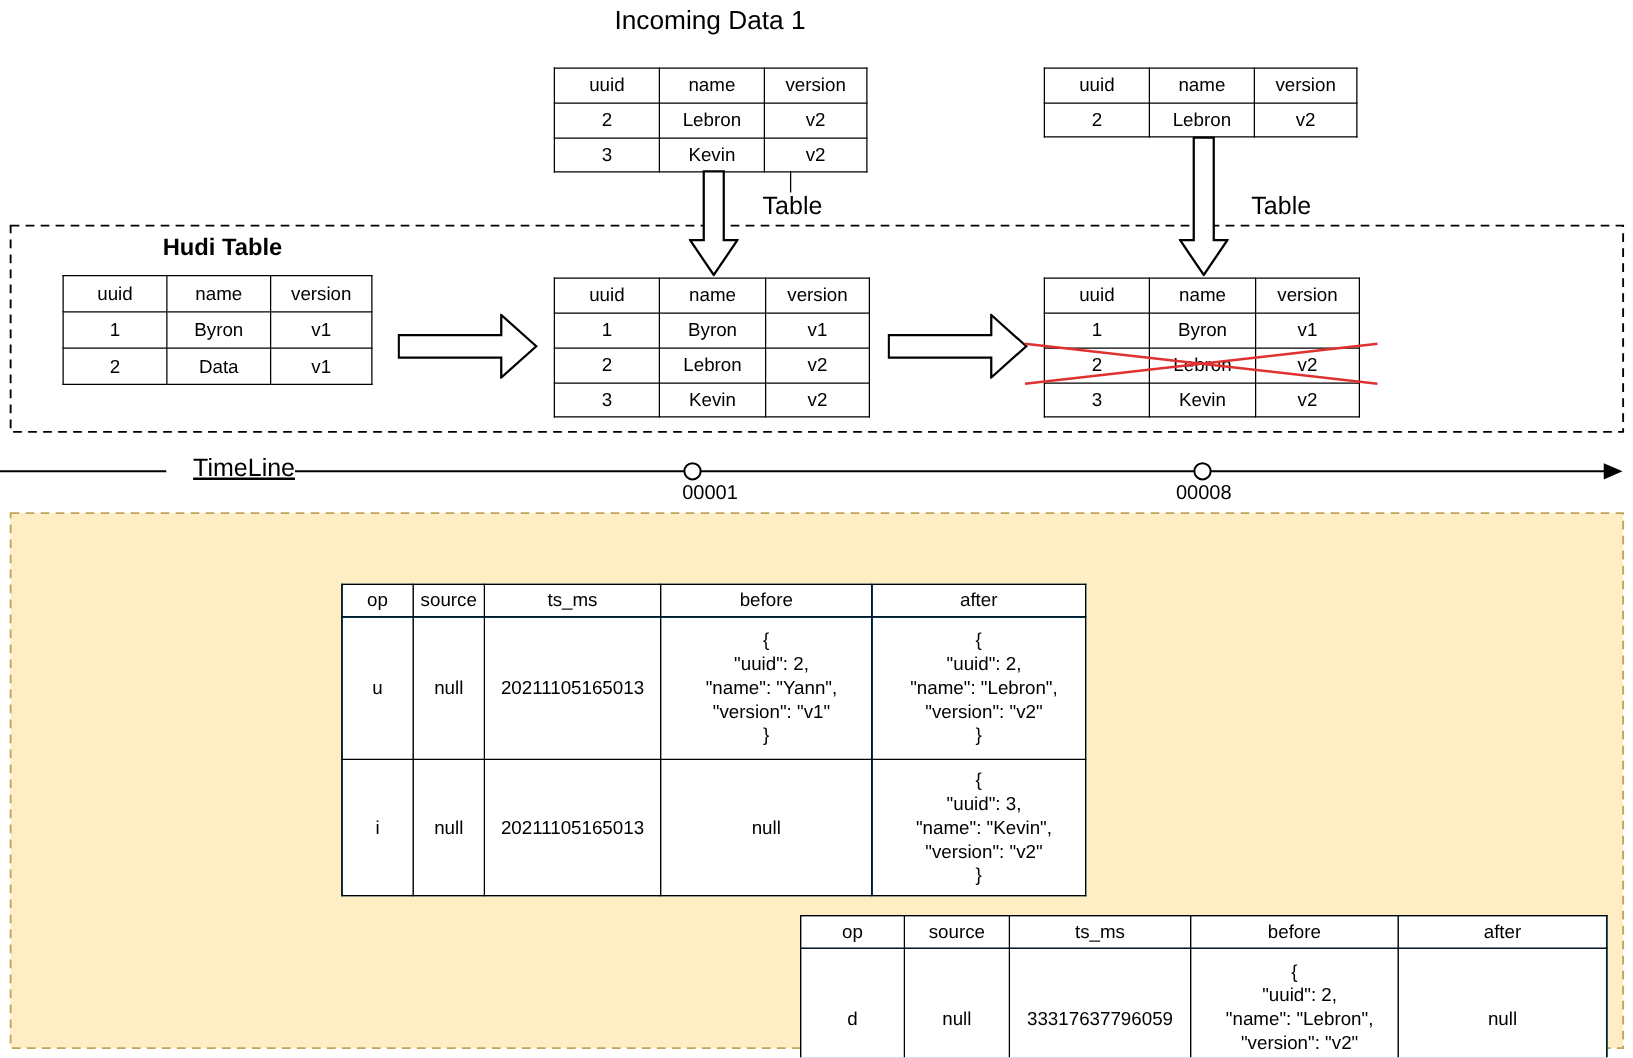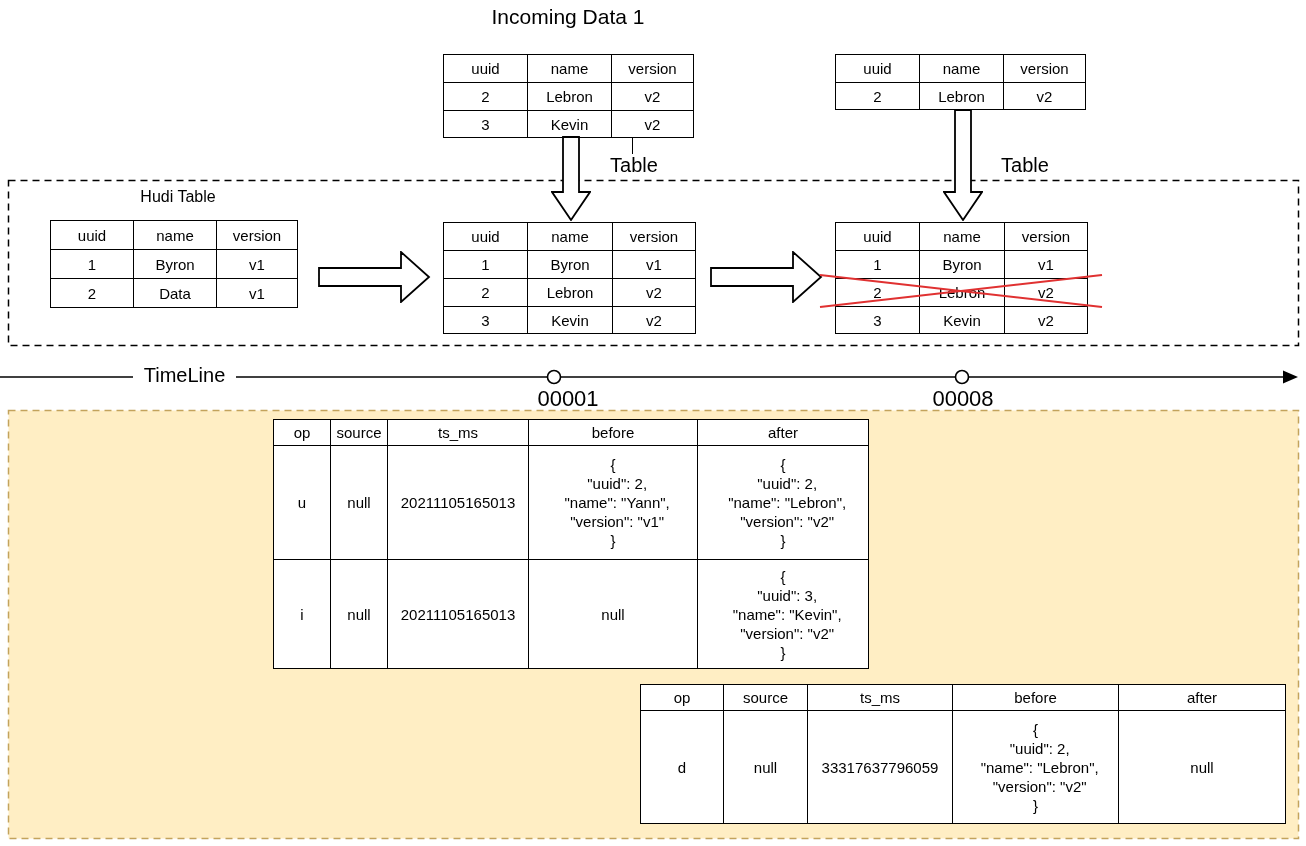--- a/index.html
+++ b/index.html
@@ -1,34 +1,34 @@
 <!DOCTYPE html>
 <html style="--updated-fill: #f8cecc; --updated-border: #b85450; --inserted-fill: #dae8fc; --inserted-border: #6c8ebf; --box-fill: #ffeec4; --box-border: #c3a35c; --cross-red: #e03131;"><head>
 <meta charset="utf-8">
 <style>
   * { margin:0; padding:0; box-sizing:border-box; }
   html,body { background:#fff; }
   body { font-family:"Liberation Sans","DejaVu Sans",sans-serif; color:#000; }
   .canvas { position:relative; width:1306px; height:846px; background:#fff; overflow:hidden; }
   .abs { position:absolute; }
   .title { font-size:21px; text-align:center; white-space:nowrap; }
-  .box-label { font-size:16px; text-align:center; white-space:nowrap; }
+  .box-label { font-size:19px; text-align:center; white-space:nowrap;font-weight:bold; }
   .flow-label { font-size:20px; text-align:center; white-space:nowrap; }
-  .tl-label { font-size:20px; text-align:center; white-space:nowrap; background:transparent; }
-  .commit-label { font-size:22px; text-align:center; white-space:nowrap; }
+  .tl-label { font-size:20px; text-align:right; white-space:nowrap; background:transparent;text-decoration:underline; }
+  .commit-label { font-size:16px; text-align:center; white-space:nowrap; }
 
   table.rec { border-collapse:collapse; table-layout:fixed; background:#fff; }
   table.rec td {
     border:1.5px solid #000; background:#fff; text-align:center; vertical-align:middle;
     font-size:15px; padding:0; overflow:hidden;
   }
   td.cell-updated { background:var(--updated-fill,#f8cecc); border:1.8px solid var(--updated-border,#b85450); }
   td.cell-inserted { background:var(--inserted-fill,#dae8fc); border:1.8px solid var(--inserted-border,#6c8ebf); }
 
-  table.cdc { border-collapse:collapse; table-layout:fixed; background:#0369a1; }
+  table.cdc { border-collapse:collapse; table-layout:fixed; background:#0369a1;margin-top:48px; }
   table.cdc td {
     border:1.6px solid #000; background:#fff; text-align:center; vertical-align:middle;
     font-size:15px; padding:0; overflow:hidden;
   }
   td.json-cell {
     text-align:left; vertical-align:top; white-space:pre-wrap;
     font-size:15px; line-height:19px; padding:2px 3px 0 4px;
   }
   svg { display:block; }
   .conn-line { width:0; border-left:1.5px solid #000; }

